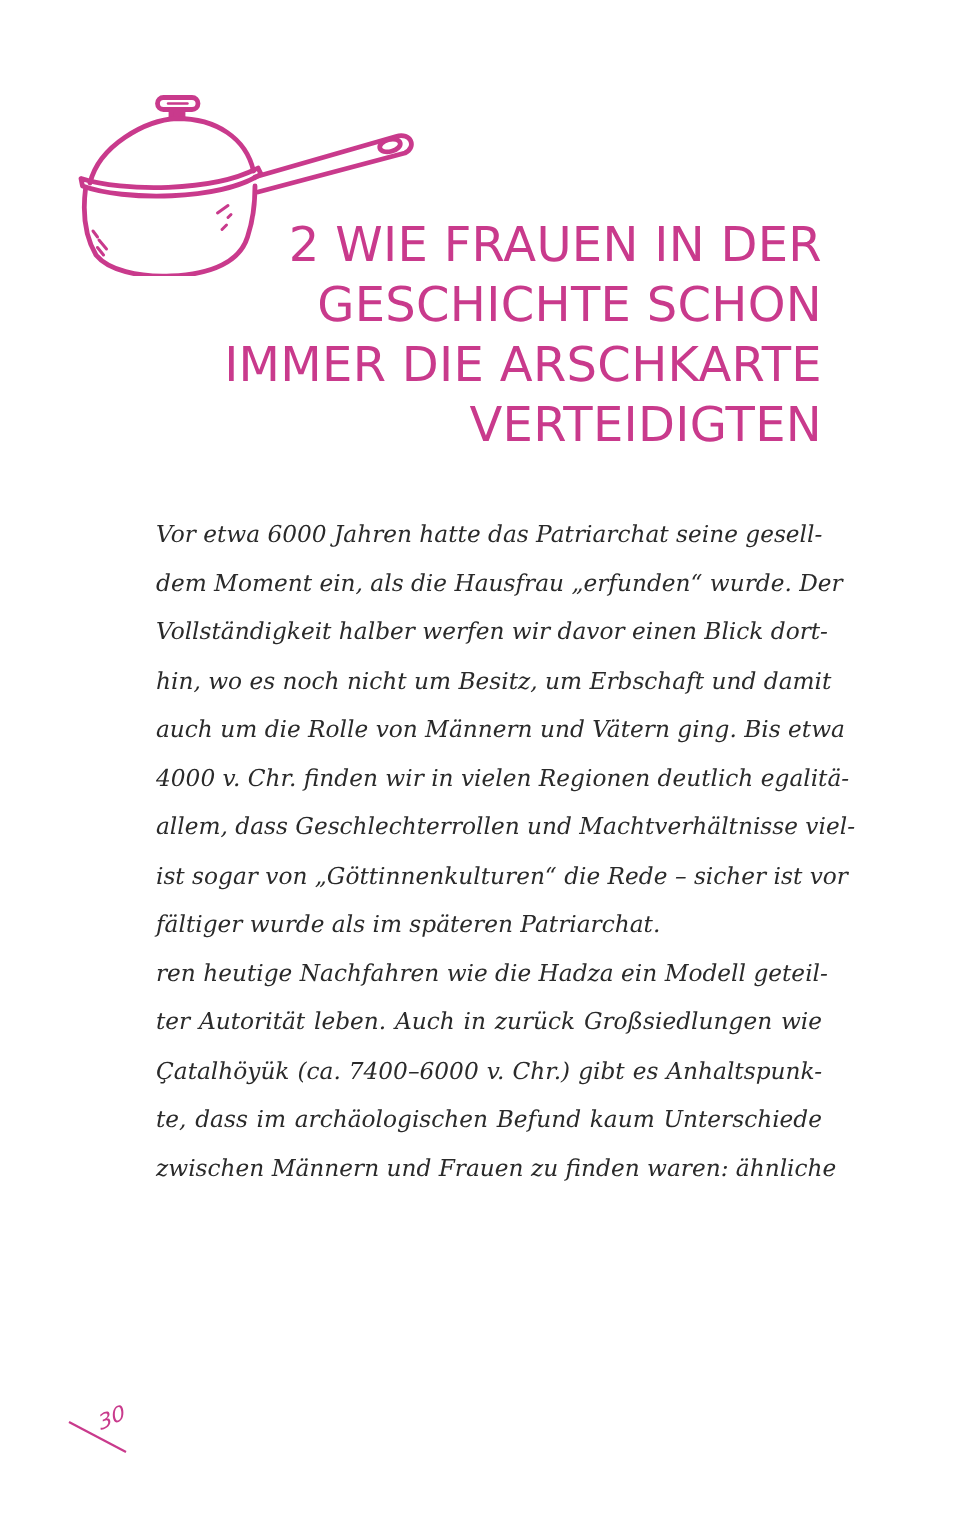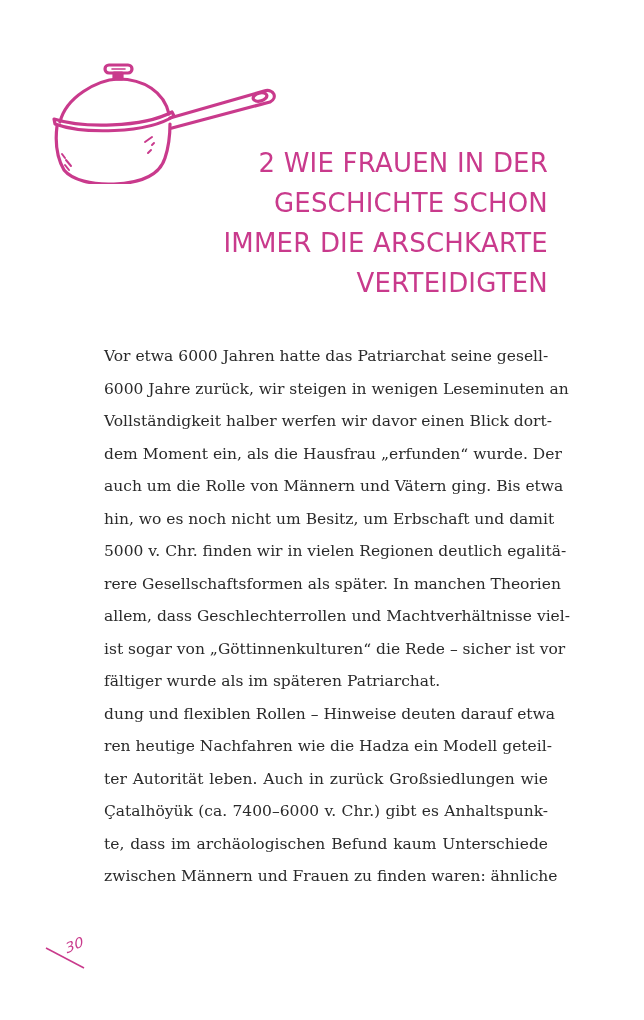--- a/index.html
+++ b/index.html
@@ -1,23 +1,23 @@
 <!DOCTYPE html>
 <html><head>
 <meta charset="utf-8">
 <style>
   html, body { margin:0; padding:0; }
   body { width:644px; height:1020px; background:#ffffff; position:relative; overflow:hidden; }
   .pot { position:absolute; left:56px; left:52px; top:62px; width:240px; height:122px; }
   .heading { position:absolute; right:96px; top:143px; text-align:right; color:#c93a8c;
-    font-family:"DejaVu Sans", sans-serif; font-size:26px; line-height:40px; letter-spacing:0.2px; font-weight:normal; }
+    font-family:"DejaVu Sans", sans-serif; font-size:32px; line-height:40px; letter-spacing:0.2px; font-weight:normal; }
   .heading div { white-space:nowrap; }
   .body { position:absolute; left:104px; top:340px; width:444px;
     font-family:"DejaVu Serif", serif; font-size:15.5px; color:#2a2a2a; }
-  .line { height:32.5px; line-height:32.5px; text-align:justify; text-align-last:justify; white-space:nowrap; overflow:visible; }
+  .line { height:32.5px; line-height:32.5px; text-align:justify; text-align-last:justify; white-space:nowrap; overflow:visible;font-style:italic; }
   .line.last { text-align-last:left; }
   .line.indent { padding-left:22px; }
   .folio { position:absolute; left:44px; top:940px; width:50px; height:30px; }
   .folio-num { position:absolute; left:22px; top:-4px; color:#c93a8c; font-family:"DejaVu Sans Condensed","DejaVu Sans", sans-serif; font-size:15px; transform:skewX(-15deg) rotate(-28deg); font-style:italic; }
 </style>
 </head>
 <body>
 
 <svg class="pot" viewBox="0 0 240 122" fill="none" stroke="#c93a8c" stroke-width="3.2" stroke-linecap="round" stroke-linejoin="round">
 
@@ -45,33 +45,30 @@
 <div class="heading">
   <div>2 WIE FRAUEN IN DER</div>
   <div>GESCHICHTE SCHON</div>
   <div>IMMER DIE ARSCHKARTE</div>
   <div>VERTEIDIGTEN</div>
 </div>
 
 <div class="body">
   <div>
     <div class="line">Vor etwa 6000 Jahren hatte das Patriarchat seine gesell-</div>
-    <div class="line">6000 Jahre zurück, wir steigen in wenigen Leseminuten an</div>
+    <div class="line">dem Moment ein, als die Hausfrau „erfunden“ wurde. Der</div>
     <div class="line">Vollständigkeit halber werfen wir davor einen Blick dort-</div>
-    <div class="line">dem Moment ein, als die Hausfrau „erfunden“ wurde. Der</div>
+    <div class="line">hin, wo es noch nicht um Besitz, um Erbschaft und damit</div>
     <div class="line">auch um die Rolle von Männern und Vätern ging. Bis etwa</div>
-    <div class="line">hin, wo es noch nicht um Besitz, um Erbschaft und damit</div>
-    <div class="line">5000 v. Chr. finden wir in vielen Regionen deutlich egalitä-</div>
-    <div class="line">rere Gesellschaftsformen als später. In manchen Theorien</div>
+    <div class="line">4000 v. Chr. finden wir in vielen Regionen deutlich egalitä-</div>
     <div class="line">allem, dass Geschlechterrollen und Machtverhältnisse viel-</div>
     <div class="line">ist sogar von „Göttinnenkulturen“ die Rede – sicher ist vor</div>
     <div class="line last">fältiger wurde als im späteren Patriarchat.</div>
   </div>
   <div>
-    <div class="line">dung und flexiblen Rollen – Hinweise deuten darauf etwa</div>
     <div class="line">ren heutige Nachfahren wie die Hadza ein Modell geteil-</div>
     <div class="line">ter Autorität leben. Auch in zurück Großsiedlungen wie</div>
     <div class="line">Çatalhöyük (ca. 7400–6000 v. Chr.) gibt es Anhaltspunk-</div>
     <div class="line">te, dass im archäologischen Befund kaum Unterschiede</div>
     <div class="line">zwischen Männern und Frauen zu finden waren: ähnliche</div>
   </div>
 </div>
 
 <div class="folio">
   <svg width="50" height="30" style="position:absolute;left:0;top:0">

